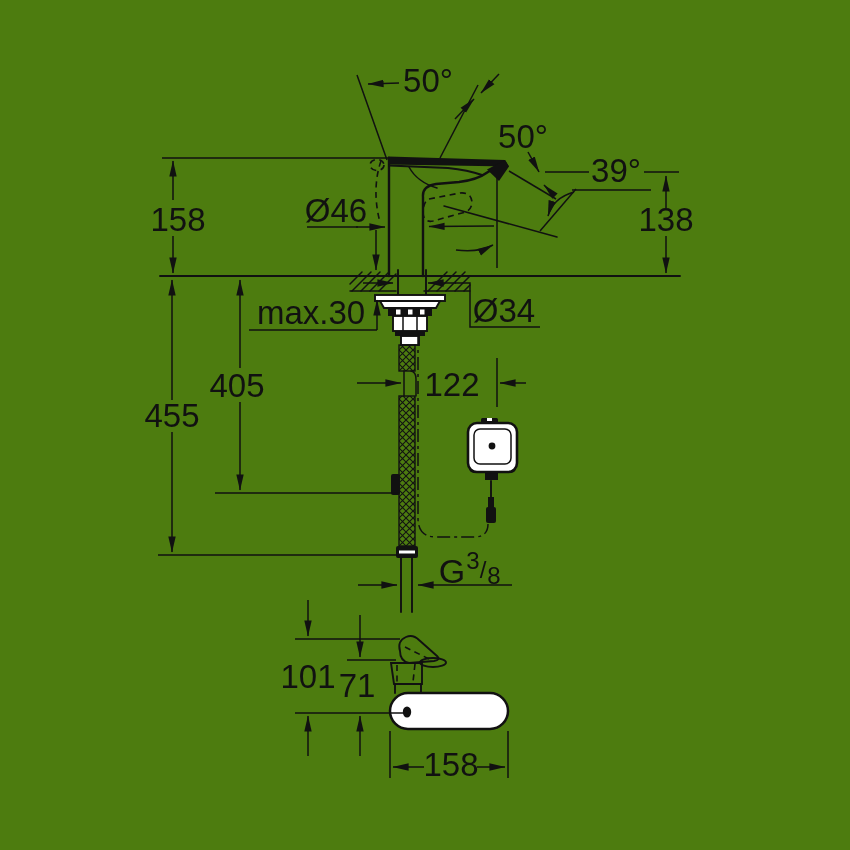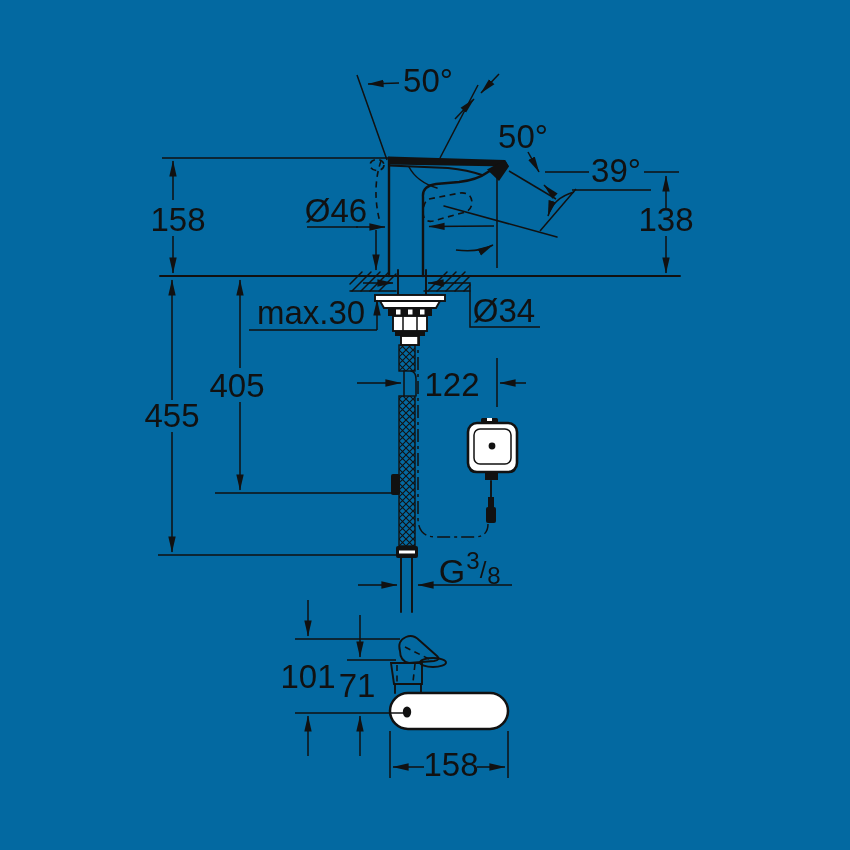--- a/index.html
+++ b/index.html
@@ -1,16 +1,16 @@
 <!DOCTYPE html>
 <html><head>
 <meta charset="utf-8">
 <style>
   html,body{margin:0;padding:0;background:#fff;}
-  #stage{position:relative;width:850px;height:850px;background:#0369a1;overflow:hidden;}
+  #stage{position:relative;width:850px;height:850px;background:#4d7c0f;overflow:hidden;}
   svg{position:absolute;left:0;top:0;}
   .t{font-family:"Liberation Sans",sans-serif;font-size:33px;fill:#111;text-anchor:middle;}
   .tg{font-family:"Liberation Sans",sans-serif;font-size:34px;fill:#111;text-anchor:middle;}
   .ts{font-family:"Liberation Sans",sans-serif;font-size:24px;fill:#111;text-anchor:middle;}
   .o2{stroke:#111;stroke-width:2.4;fill:none;stroke-linecap:round;}
   .o1{stroke:#111;stroke-width:1.9;fill:none;stroke-linecap:round;}
   .ow{stroke:#111;stroke-width:1.9;fill:#fff;}
   .d1{stroke:#111;stroke-width:1.5;fill:none;}
   .h1{stroke:#111;stroke-width:1.5;fill:none;stroke-linecap:round;}
   .dash{stroke:#111;stroke-width:1.6;fill:none;stroke-dasharray:6 4.5;}

